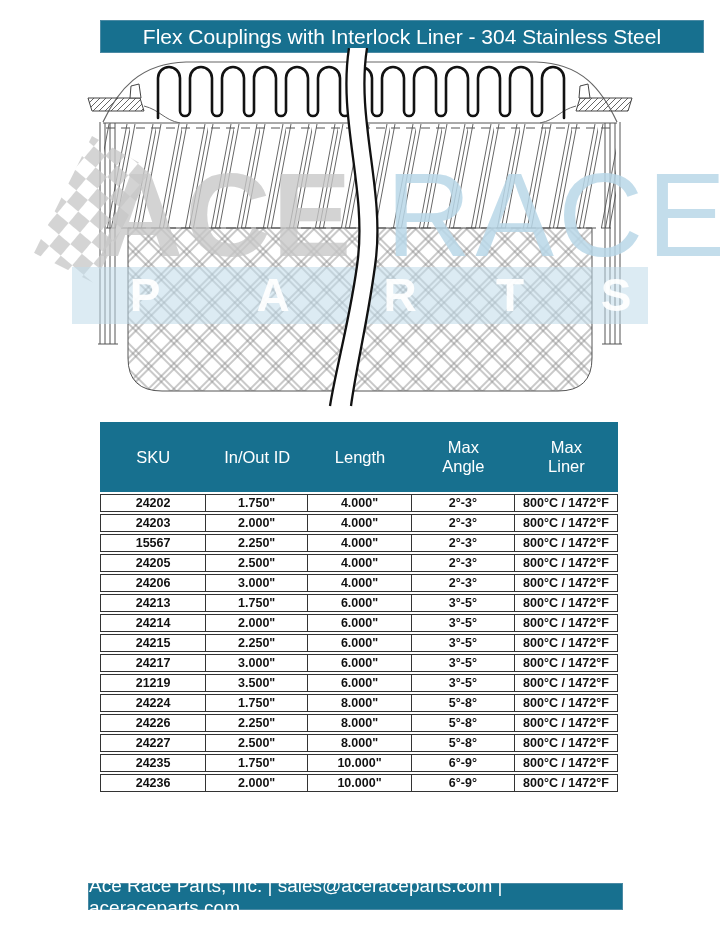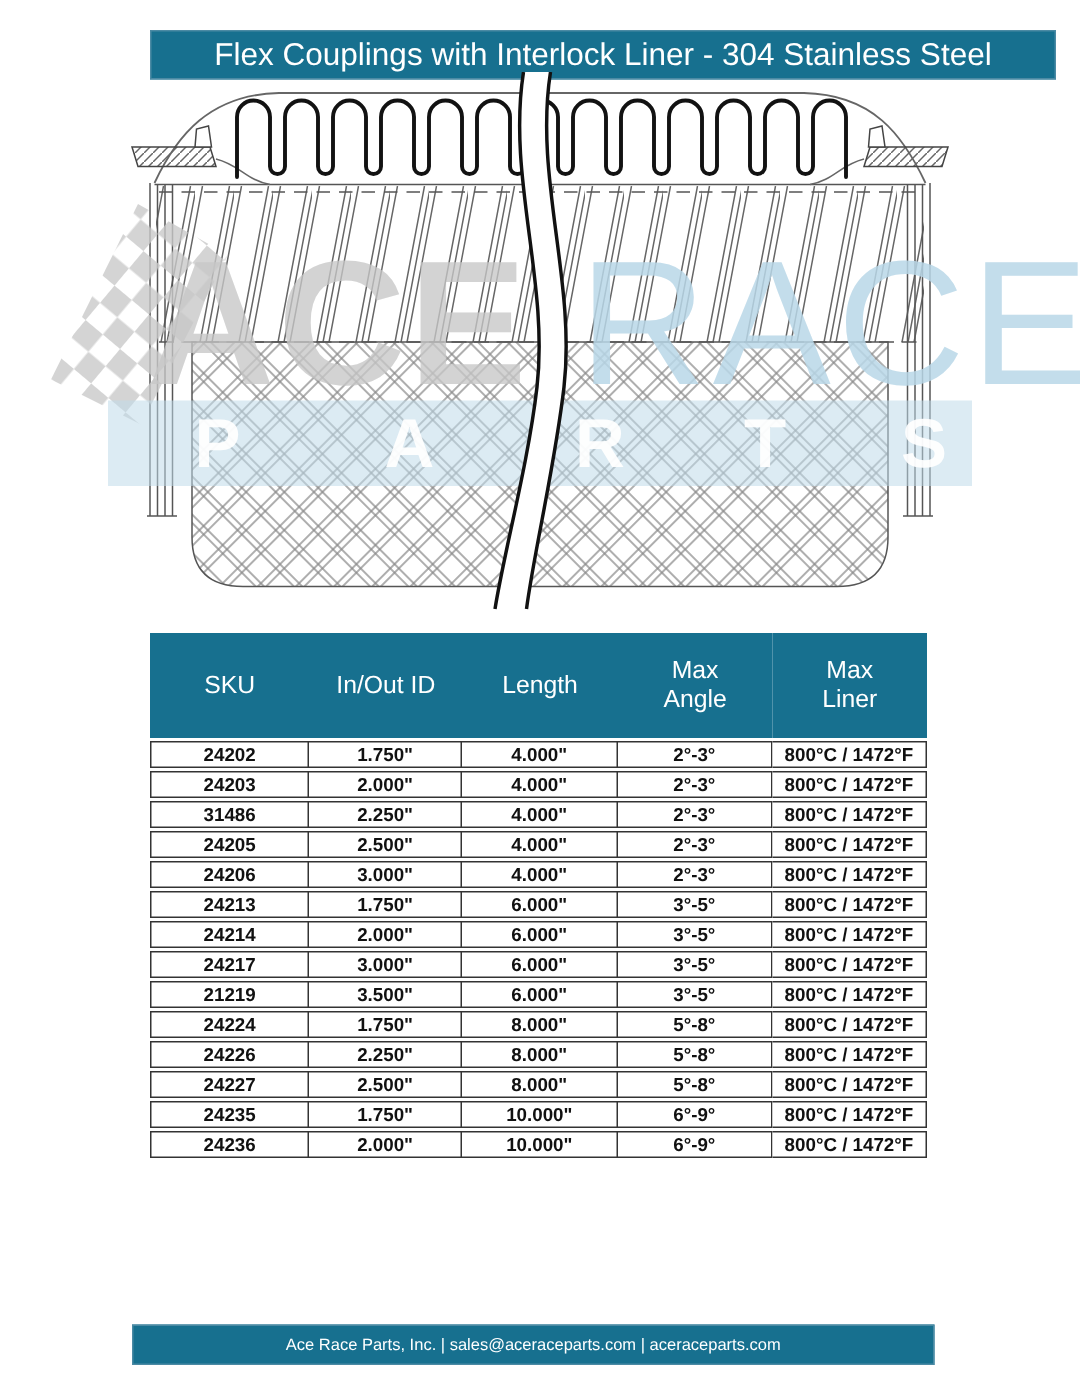--- a/index.html
+++ b/index.html
@@ -6,21 +6,21 @@
   body{
     width:720px;height:931px;position:relative;background:#ffffff;
     font-family:"Liberation Sans",sans-serif;overflow:hidden;
   }
   .banner{
     position:absolute;background:#17708F;color:#fff;
     display:flex;align-items:center;justify-content:center;
     box-sizing:border-box;border:1px solid #4b8aa4;
   }
   #title-banner{left:100px;top:20px;width:604px;height:33px;font-size:21px;}
-  #footer-banner{left:88px;top:883px;width:535px;height:27px;font-size:11px;}
+  #footer-banner{left:88px;top:883px;width:535px;height:27px;font-size:19px;}
   #diagram-svg{position:absolute;left:0;top:48px;}
   .table-wrap{position:absolute;left:100px;top:420px;width:518px;}
   table{border-collapse:separate;border-spacing:0 2px;width:100%;table-layout:fixed;}
   thead th{
     background:#17708F;color:#fff;font-size:16.5px;font-weight:400;
     height:24px;padding:16px;text-align:center;
   }
   tbody td{
     background:#fff;border:1.5px solid #333;border-left:none;
     font-size:12.5px;font-weight:700;color:#111;text-align:center;
@@ -130,21 +130,21 @@
           <td>800°C / 1472°F</td>
         </tr>
         <tr>
           <td>24203</td>
           <td>2.000"</td>
           <td>4.000"</td>
           <td>2°-3°</td>
           <td>800°C / 1472°F</td>
         </tr>
         <tr>
-          <td>31486</td>
+          <td>15567</td>
           <td>2.250"</td>
           <td>4.000"</td>
           <td>2°-3°</td>
           <td>800°C / 1472°F</td>
         </tr>
         <tr>
           <td>24205</td>
           <td>2.500"</td>
           <td>4.000"</td>
           <td>2°-3°</td>
@@ -160,20 +160,27 @@
         <tr>
           <td>24213</td>
           <td>1.750"</td>
           <td>6.000"</td>
           <td>3°-5°</td>
           <td>800°C / 1472°F</td>
         </tr>
         <tr>
           <td>24214</td>
           <td>2.000"</td>
+          <td>6.000"</td>
+          <td>3°-5°</td>
+          <td>800°C / 1472°F</td>
+        </tr>
+        <tr>
+          <td>24215</td>
+          <td>2.250"</td>
           <td>6.000"</td>
           <td>3°-5°</td>
           <td>800°C / 1472°F</td>
         </tr>
         <tr>
           <td>24217</td>
           <td>3.000"</td>
           <td>6.000"</td>
           <td>3°-5°</td>
           <td>800°C / 1472°F</td>

